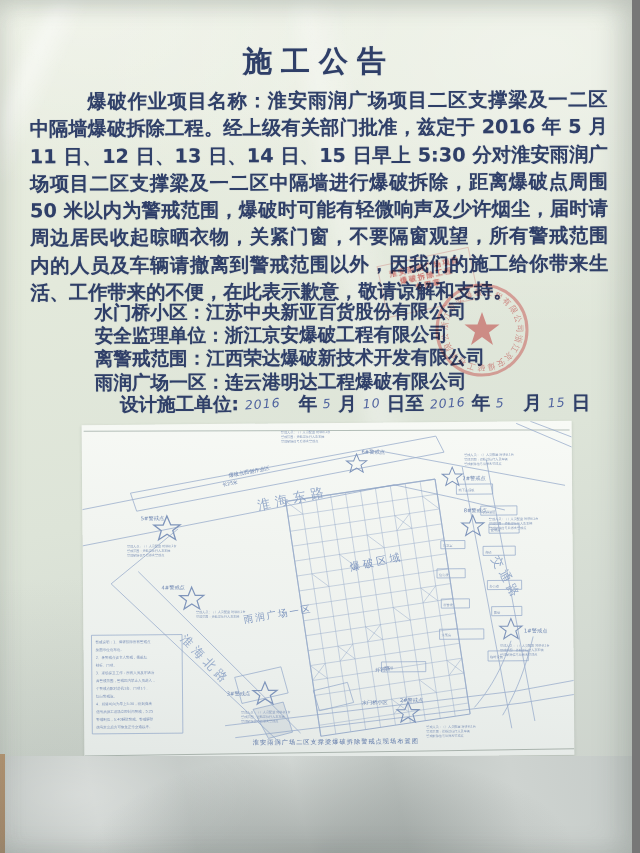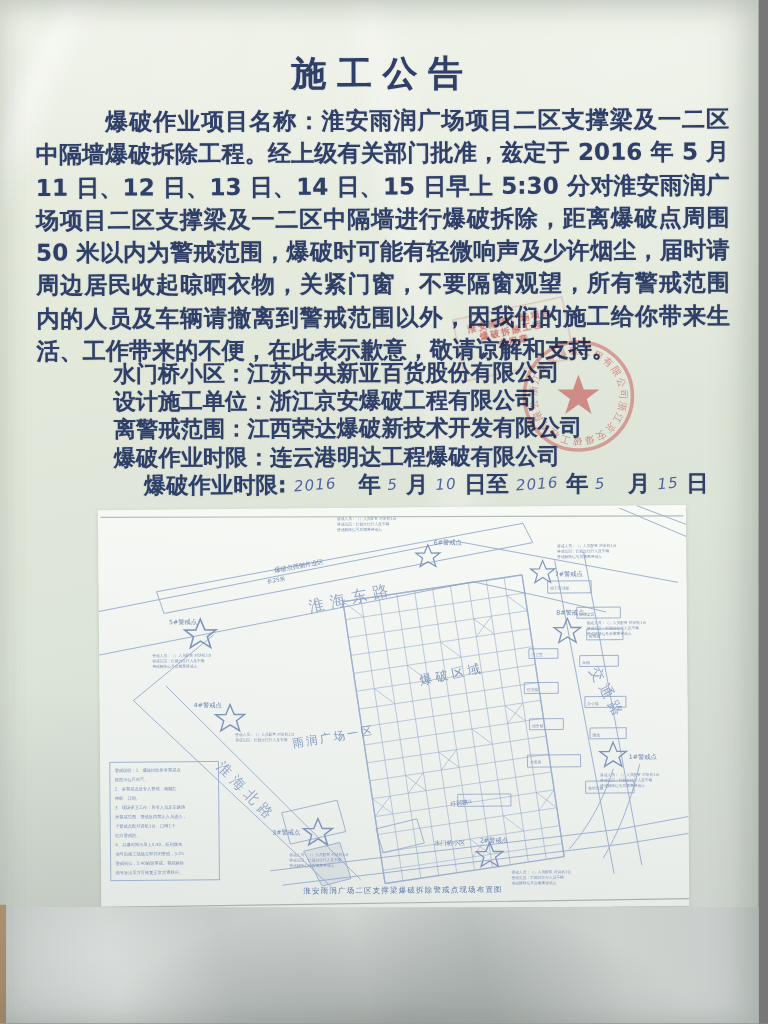--- a/index.html
+++ b/index.html
@@ -48,27 +48,27 @@
   <div class="layer sheen"></div>
   <div class="layer streak1"></div>
   <div class="layer streak2"></div>
 
   <div class="content ink">
     <div class="title">施工公告</div>
     <div class="para">爆破作业项目名称：淮安雨润广场项目二区支撑梁及一二区中隔墙爆破拆除工程。经上级有关部门批准，兹定于 2016 年 5 月 11 日、12 日、13 日、14 日、15 日早上 5:30 分对淮安雨润广场项目二区支撑梁及一二区中隔墙进行爆破拆除，距离爆破点周围 50 米以内为警戒范围，爆破时可能有轻微响声及少许烟尘，届时请周边居民收起晾晒衣物，关紧门窗，不要隔窗观望，所有警戒范围内的人员及车辆请撤离到警戒范围以外，因我们的施工给你带来生活、工作带来的不便，在此表示歉意，敬请谅解和支持。</div>
 
     <div class="units">
       <div><span>水门桥小区：</span><span>江苏中央新亚百货股份有限公司</span></div>
-      <div><span>设计施工单位：</span><span>浙江京安爆破工程有限公司</span></div>
+      <div><span>安全监理单位：</span><span>浙江京安爆破工程有限公司</span></div>
       <div><span>离警戒范围：</span><span>江西荣达爆破新技术开发有限公司</span></div>
-      <div><span>爆破作业时限：</span><span>连云港明达工程爆破有限公司</span></div>
+      <div><span>雨润广场一区：</span><span>连云港明达工程爆破有限公司</span></div>
     </div>
 
     <div class="duration">
-      <span>爆破作业时限:</span><span class="hand">2016</span><span class="gap">年</span><span class="hand">5</span><span>月</span><span class="hand">10</span><span>日至</span><span class="hand">2016</span><span>年</span><span class="hand">5</span><span class="gap">月</span><span class="hand">15</span><span>日</span>
+      <span>设计施工单位:</span><span class="hand">2016</span><span class="gap">年</span><span class="hand">5</span><span>月</span><span class="hand">10</span><span>日至</span><span class="hand">2016</span><span>年</span><span class="hand">5</span><span class="gap">月</span><span class="hand">15</span><span>日</span>
     </div>
   </div>
 
   <div class="rect-stamp">
     <div>淮安雨润广场项目</div>
     <div>爆破拆除工程</div>
     <div>专用章</div>
   </div>
 
   <div class="round-seal">

